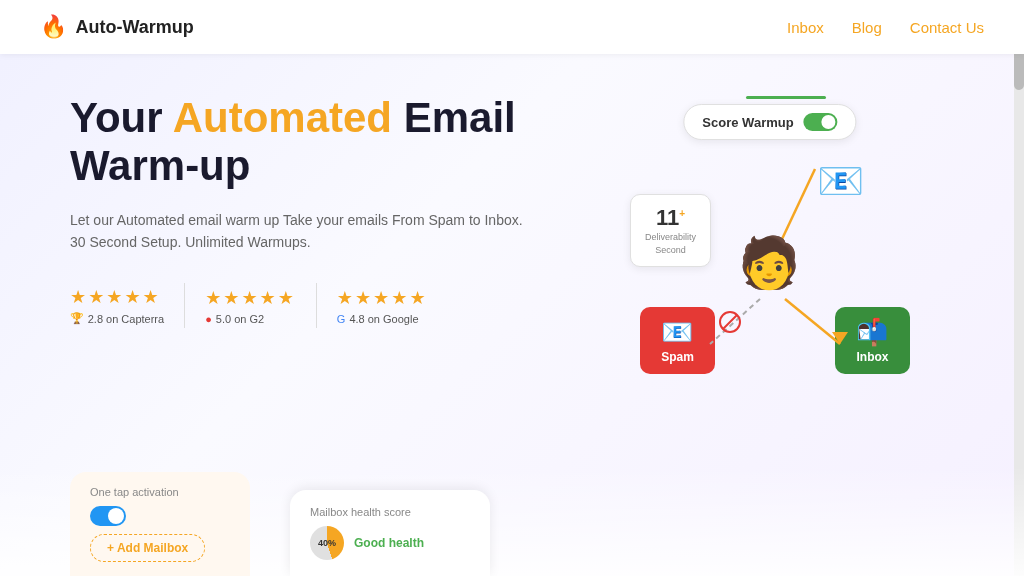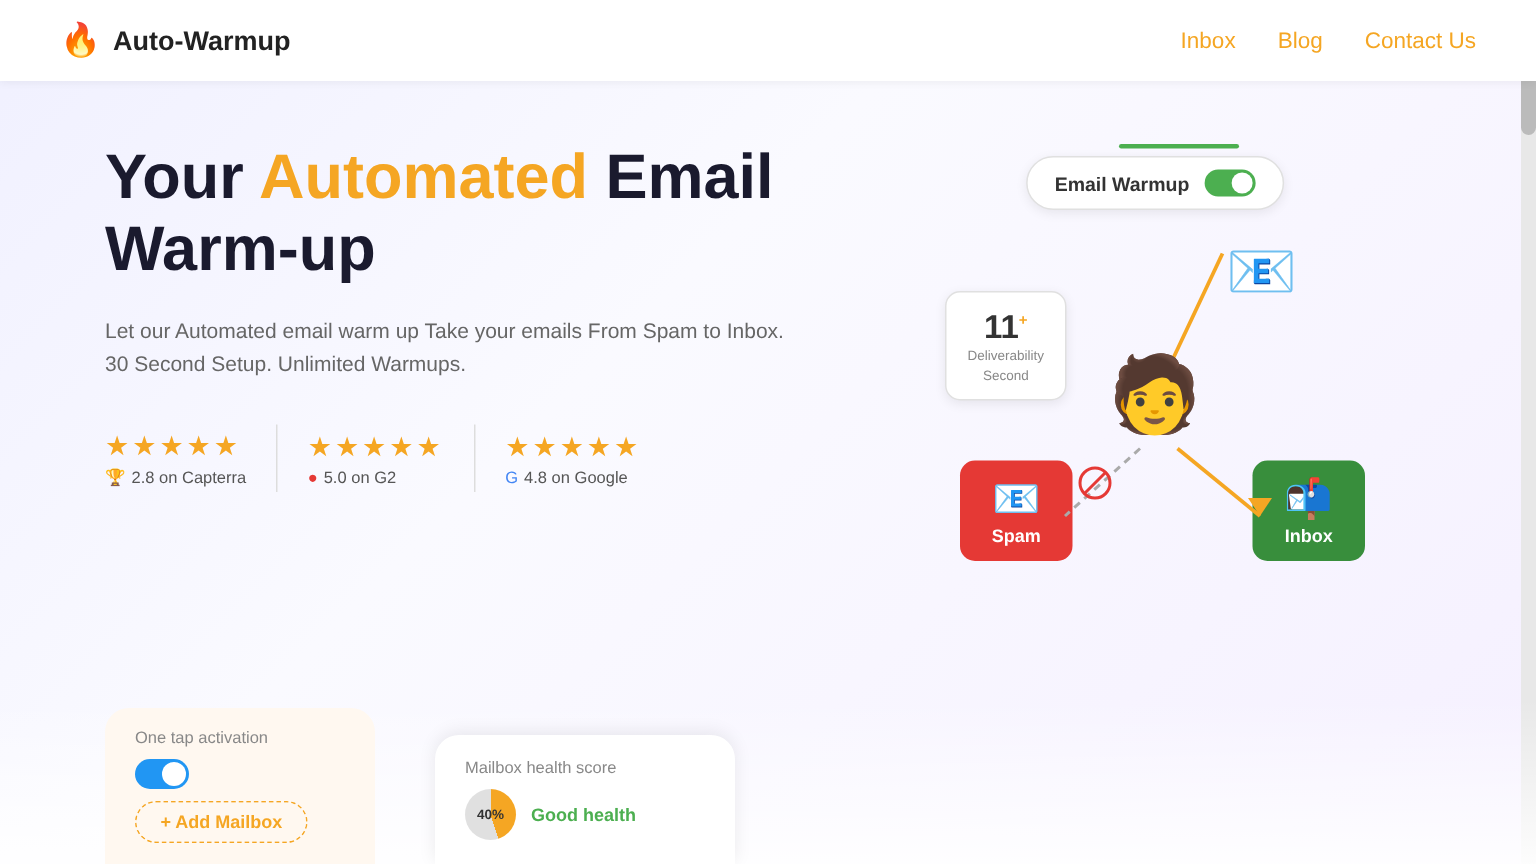--- a/index.html
+++ b/index.html
@@ -467,21 +467,21 @@
       </div>
     </div>
   </div>
 
   <div class="right">
     <div class="illustration">
 
       <div class="green-line"></div>
 
       <div class="toggle-card">
-        <span>Email Warmup</span>
+        <span>Score Warmup</span>
         <div class="toggle-switch"></div>
       </div>
 
       <svg class="arrow-path" viewBox="0 0 300 280">
 
         <line x1="195" y1="65" x2="155" y2="150" stroke="#f5a623" stroke-width="2.5" stroke-dasharray="0"></line>
 
         <line x1="140" y1="195" x2="90" y2="240" stroke="#aaa" stroke-width="2" stroke-dasharray="5,4"></line>
 
         <line x1="165" y1="195" x2="220" y2="240" stroke="#f5a623" stroke-width="2.5"></line>

